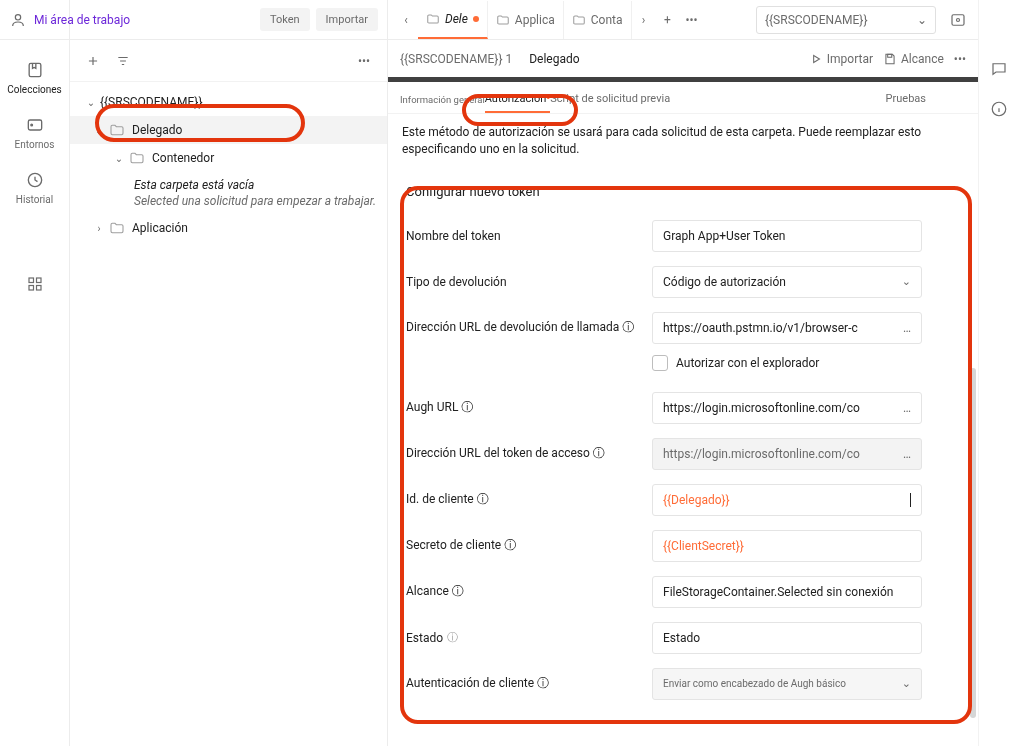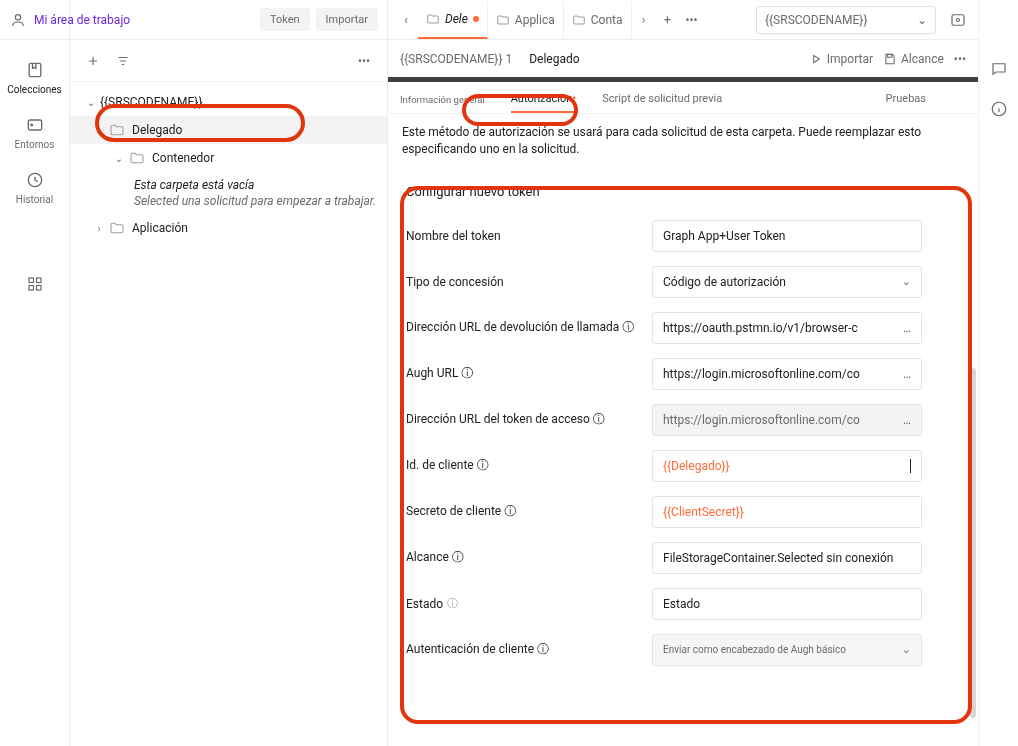--- a/index.html
+++ b/index.html
@@ -53,21 +53,21 @@
 .env-eye { width:28px; height:28px; display:flex; align-items:center; justify-content:center; color:#6b6b6b; cursor:pointer;}
 
 .context-row { height:42px; display:flex; align-items:center; padding:0 12px; border-bottom:5px solid #404040;}
 .breadcrumb { font-size:12px; color:#6b6b6b; }
 .breadcrumb .part { margin-right:14px; }
 .breadcrumb .curr { color:#212121; }
 .ctx-actions { margin-left:auto; display:flex; align-items:center; gap:10px; font-size:12px; color:#6b6b6b;}
 .ctx-actions .act { display:flex; align-items:center; gap:4px; cursor:pointer;}
 .ctx-actions .dots { cursor:pointer; }
 
-.subtabs { display:flex; align-items:flex-end; padding: 0 12px; height:32px; border-bottom:1px solid #f2f2f2; gap: 26px;}
+.subtabs { display:flex; align-items:flex-end; padding: 0 12px; height:32px; border-bottom:1px solid #f2f2f2; }
 .subtab { font-size:11px; color:#6b6b6b; padding-bottom:8px; cursor:pointer; position:relative;}
 .subtab.small { font-size: 9.5px; }
 .subtab.active { color:#212121; }
 .subtab.active::after { content:""; position:absolute; left:0; right:0; bottom:0; height:2px; background:#ff6c37;}
 .subtab .mod { color:#ff6c37; font-weight:bold; }
 
 .desc { padding: 10px 14px; font-size:12px; color:#212121; line-height:1.4; }
 
 .form-area { padding: 6px 18px 0 18px; overflow:auto; flex:1; position: relative;}
 .form-title { font-size:13px; margin: 10px 0 14px 0; color:#212121;}
@@ -282,39 +282,43 @@
       <div class="form-row">
         <div class="form-label">Nombre del token</div>
         <div class="form-field">
             <div class="tf">
               <span>Graph App+User Token</span>
             </div>
           </div>
       </div>
 
       <div class="form-row">
-        <div class="form-label">Tipo de concesión</div>
+        <div class="form-label">Tipo de devolución</div>
         <div class="form-field">
             <div class="tf">
               <span>Código de autorización</span>
               <span class="chev">⌄</span>
             </div>
           </div>
       </div>
 
       <div class="form-row">
         <div class="form-label">Dirección URL de devolución de llamada ⓘ</div>
         <div class="form-field">
             <div class="tf">
               <span>https://oauth.pstmn.io/v1/browser-c</span>
               <span class="ellips">…</span>
             </div>
           </div>
       </div>
 
+      <div class="checkbox-row">
+        <div class="cb"></div>
+        <span>Autorizar con el explorador</span>
+      </div>
 
       <div class="form-row">
         <div class="form-label">Augh URL ⓘ</div>
         <div class="form-field">
             <div class="tf">
               <span>https://login.microsoftonline.com/co</span>
               <span class="ellips">…</span>
             </div>
           </div>
       </div>

